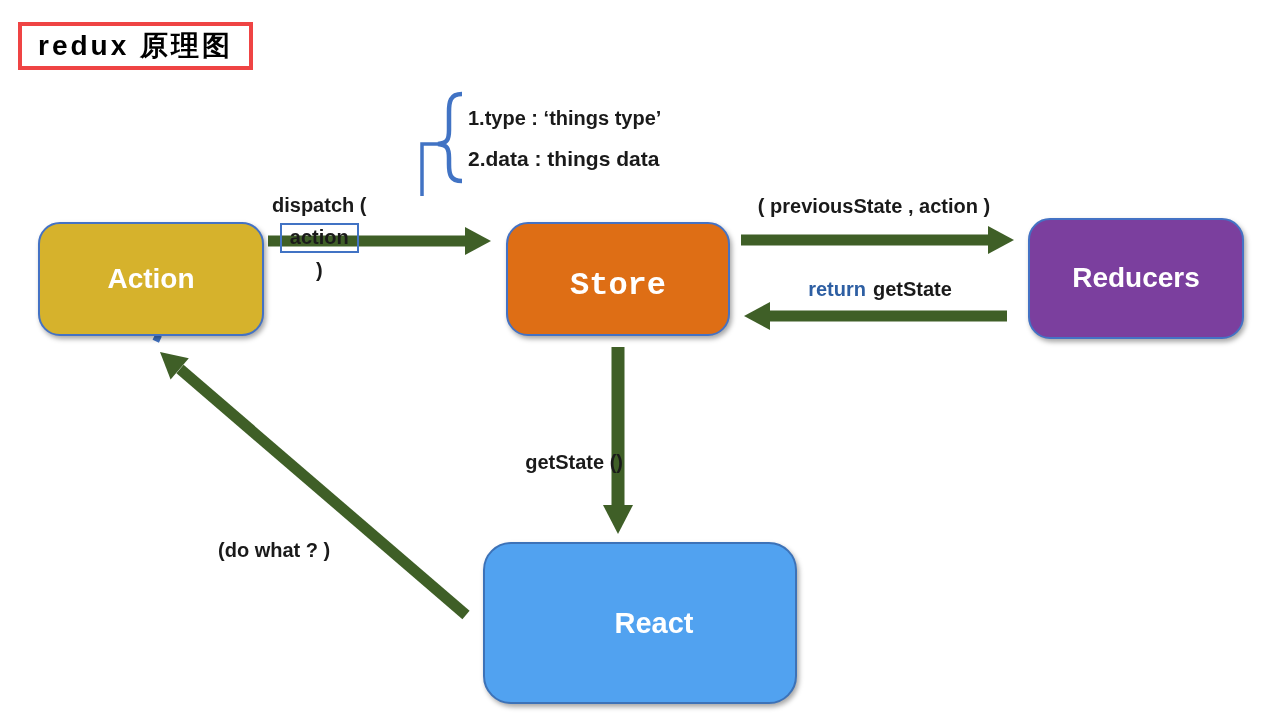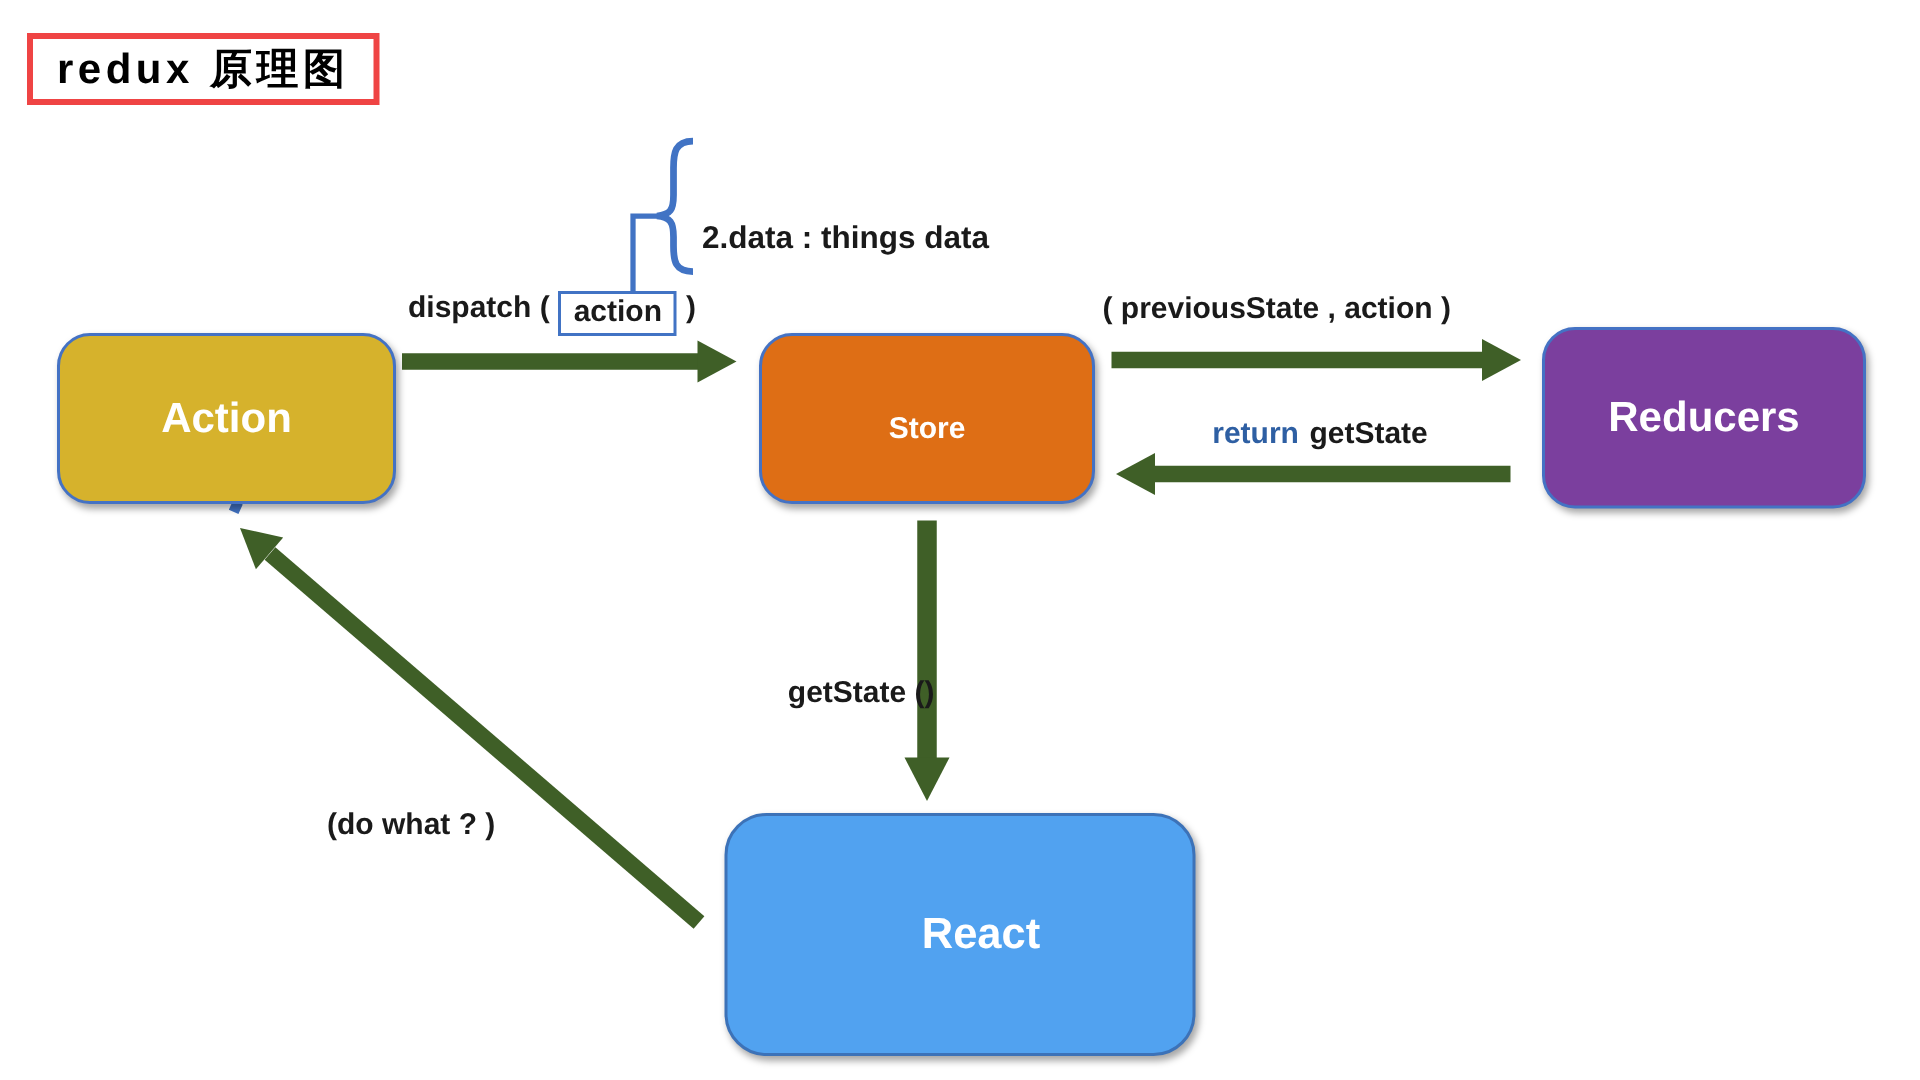--- a/index.html
+++ b/index.html
@@ -18,32 +18,32 @@
   }
   
   .node{
     position:absolute;display:flex;flex-direction:column;align-items:center;justify-content:center;
     color:#fff;font-weight:bold;text-align:center;
     border:2px solid #4472c4;border-radius:22px;
     box-shadow:2px 3px 5px rgba(0,0,0,.35);
   }
   .node span{display:block;line-height:1.32;}
   #node-action-creators{left:38px;top:222px;width:222px;height:110px;background:#d6b22c;font-size:28px;}
-  #node-store{left:506px;top:222px;width:224px;height:114px;background:#de6e15;font-size:20px;padding-top:14px;box-sizing:border-box;}
+  #node-store{left:506px;top:222px;width:224px;height:114px;background:#de6e15;font-size:32px;padding-top:14px;box-sizing:border-box;font-family:Liberation Mono, monospace;}
   #node-reducers{left:1028px;top:218px;width:212px;height:117px;background:#7b3f9e;font-size:28px;}
   #node-react{left:483px;top:542px;width:282px;height:158px;background:#51a2f0;font-size:29px;border-radius:28px;border-color:#3c72b8;padding-left:28px;}
   
   .lbl{position:absolute;font-weight:bold;color:#1a1a1a;font-size:20px;white-space:nowrap;}
   #lbl-anno1{left:468px;top:107px;}
   #lbl-anno2{left:468px;top:147px;font-size:21px;}
-  #lbl-dispatch{left:272px;top:194px;display:flex;gap:6px;}
+  #lbl-dispatch{left:272px;top:194px;display:flex;align-items:center;gap:6px;flex-direction:column;}
   .action-chip{
     border:2px solid #4173c4;padding:1px 8px 2px 8px;font-weight:bold;font-size:20px;color:#1a1a1a;
   }
-  #lbl-prev{left:735px;top:195px;width:278px;}
+  #lbl-prev{left:735px;top:195px;width:278px;text-align:center;}
   #lbl-return{left:760px;top:278px;width:240px;text-align:center;}
   #lbl-return .kw{color:#2e5fa3;margin-right:7px;}
   #lbl-getstate{left:505px;top:451px;width:118px;text-align:right;}
   #lbl-dowhat{left:218px;top:539px;}
   svg{position:absolute;left:0;top:0;}
 </style>
 </head>
 <body>
 
 <div id="stage">
@@ -84,20 +84,21 @@
     <g stroke="#4173c4" fill="none">
       <path d="M 462 94 C 450 94 449 102 449 112 L 449 130 C 449 140 447 143 438 144 C 447 145 449 148 449 158 L 449 164 C 449 174 450 181 462 181" stroke-width="4.5"></path>
       <path d="M 438 144 L 422 144 L 422 196" stroke-width="3.5"></path>
     </g>
   </svg>
 
   <div class="title-box">
     <span>redux 原理图</span>
   </div>
 
+  <div class="lbl" id="lbl-anno1">1.type : ‘things type’</div>
   <div class="lbl" id="lbl-anno2">2.data :  things data</div>
 
   <div class="lbl" id="lbl-dispatch">
     <span>dispatch (</span>
     <span class="action-chip">action</span>
     <span>)</span>
   </div>
 
   <div class="lbl" id="lbl-prev">( previousState , action )</div>
 

